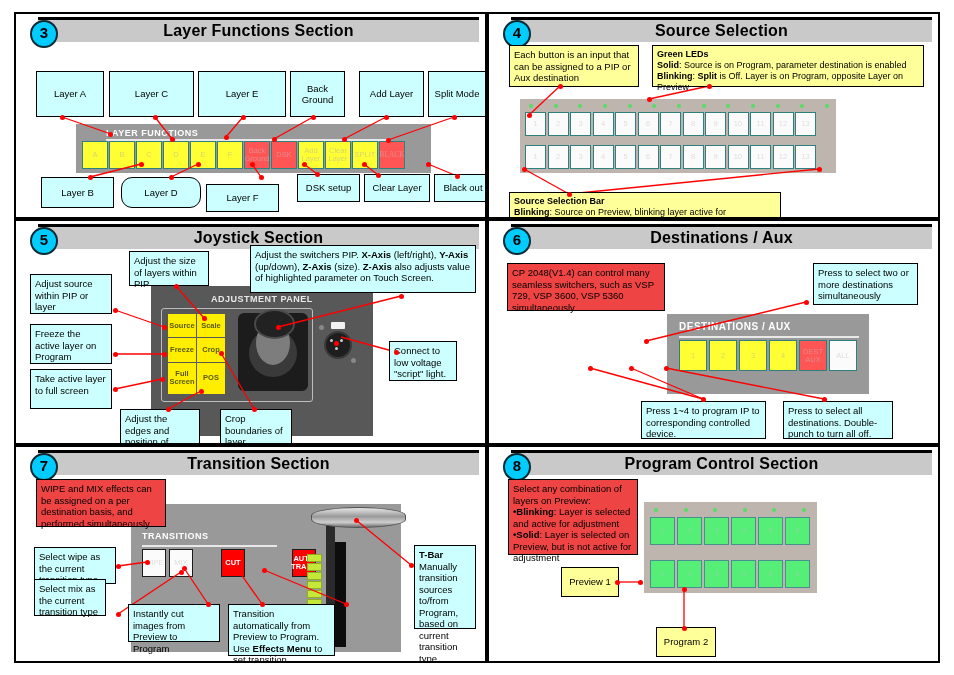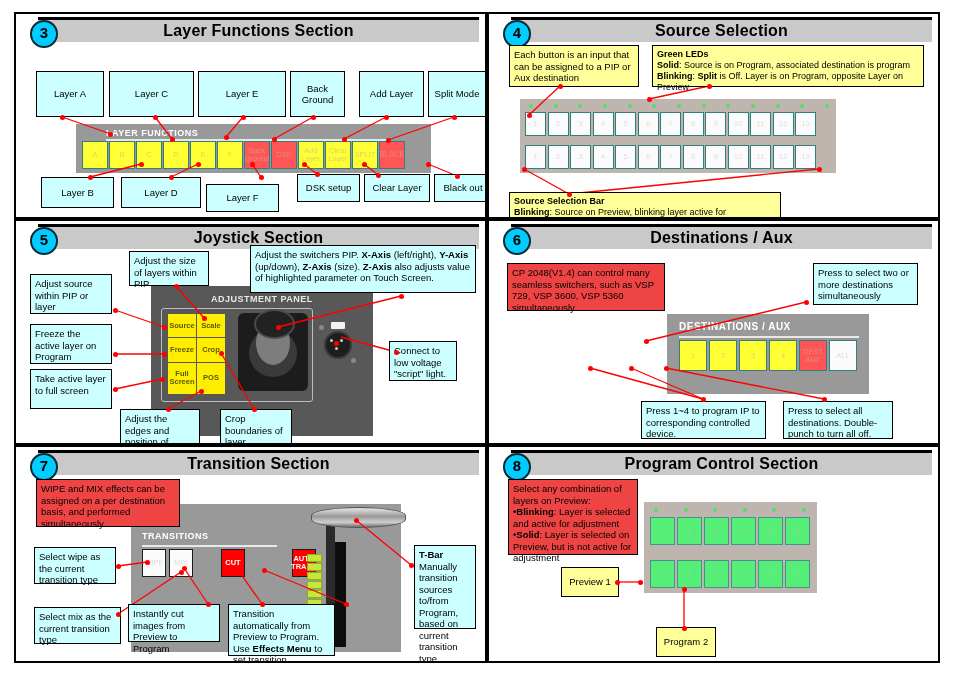--- a/index.html
+++ b/index.html
@@ -154,21 +154,21 @@
     </div>
 
     <div class="cal center" style="left:20px;top:57px;width:68px;height:46px;">Layer A</div>
     <div class="cal center" style="left:93px;top:57px;width:85px;height:46px;">Layer C</div>
     <div class="cal center" style="left:182px;top:57px;width:88px;height:46px;">Layer E</div>
     <div class="cal center" style="left:274px;top:57px;width:55px;height:46px;">Back Ground</div>
     <div class="cal center" style="left:343px;top:57px;width:65px;height:46px;">Add Layer</div>
     <div class="cal center" style="left:412px;top:57px;width:58px;height:46px;">Split Mode</div>
 
     <div class="cal center" style="left:25px;top:163px;width:73px;height:31px;">Layer B</div>
-    <div class="cal center" style="left:105px;top:163px;width:80px;height:31px;">Layer D</div>
+    <div class="cal center" style="left:105px;top:163px;width:80px;height:31px;border-radius:11px;">Layer D</div>
     <div class="cal center" style="left:190px;top:170px;width:73px;height:28px;">Layer F</div>
     <div class="cal center" style="left:281px;top:160px;width:63px;height:28px;">DSK setup</div>
     <div class="cal center" style="left:348px;top:160px;width:66px;height:28px;">Clear Layer</div>
     <div class="cal center" style="left:418px;top:160px;width:58px;height:28px;">Black out</div>
 
     <span class="dot" style="left:44px;top:101px;"></span>
     <span class="dot" style="left:137px;top:101px;"></span>
     <span class="dot" style="left:225px;top:101px;"></span>
     <span class="dot" style="left:295px;top:101px;"></span>
     <span class="dot" style="left:368px;top:101px;"></span>
@@ -209,21 +209,21 @@
         <path d="M330,155 L80,180"></path>
       </g>
     </svg>
 
     <div class="cal yellow" style="left:20px;top:31px;width:130px;height:42px;">
       <span>Each button is an input that can be assigned to a PIP or Aux destination</span>
     </div>
 
     <div class="cal yellow" style="left:163px;top:31px;width:272px;height:42px;font-size:9px;line-height:11px;">
       <div><b>Green LEDs</b></div>
-      <div><b>Solid</b><span>: Source is on Program, associated destination is program</span></div>
+      <div><b>Solid</b><span>: Source is on Program, parameter destination is enabled</span></div>
       <div><b>Blinking</b><span>: </span><b>Split</b><span> is Off. Layer is on Program, opposite Layer on Preview</span></div>
     </div>
 
     <div class="cal yellow" style="left:20px;top:178px;width:272px;height:38px;font-size:9px;line-height:11px;">
       <div><b>Source Selection Bar</b></div>
       <div><b>Blinking</b><span>: Source on Preview, blinking layer active for modification</span></div>
 
     </div>
 
     <div class="ss-wrap" style="left:31px;top:85px;width:316px;height:74px;"></div>
@@ -493,23 +493,23 @@
       <g stroke="#ff0000" stroke-width="1.3" fill="none">
         <path d="M102,119 L131,115"></path>
         <path d="M102,167 L165,125"></path>
         <path d="M192,157 L168,121"></path>
         <path d="M246,157 L222,123"></path>
         <path d="M330,157 L248,123"></path>
         <path d="M395,118 L340,73"></path>
       </g>
     </svg>
 
-    <div class="cal blue" style="left:20px;top:32px;width:144px;height:48px;">WIPE and MIX effects can be assigned on a per destination basis, and performed simultaneously.</div>
+    <div class="cal blue" style="left:20px;top:32px;width:130px;height:48px;">WIPE and MIX effects can be assigned on a per destination basis, and performed simultaneously.</div>
     <div class="cal" style="left:18px;top:100px;width:82px;height:37px;">Select wipe as the current transition type</div>
-    <div class="cal" style="left:18px;top:160px;width:87px;height:37px;">Select mix as the current transition type</div>
+    <div class="cal" style="left:18px;top:132px;width:72px;height:37px;">Select mix as the current transition type</div>
     <div class="cal" style="left:112px;top:157px;width:92px;height:38px;">Instantly cut images from Preview to Program</div>
 
     <div class="cal" style="left:212px;top:157px;width:107px;height:52px;">
       <span>Transition automatically from Preview to Program. Use </span><b>Effects Menu</b><span> to set transition parameters.</span>
     </div>
 
     <div class="cal" style="left:398px;top:98px;width:62px;height:84px;">
       <div><b>T-Bar</b></div>
       <div>Manually transition sources to/from Program, based on current transition type.</div>
     </div>

